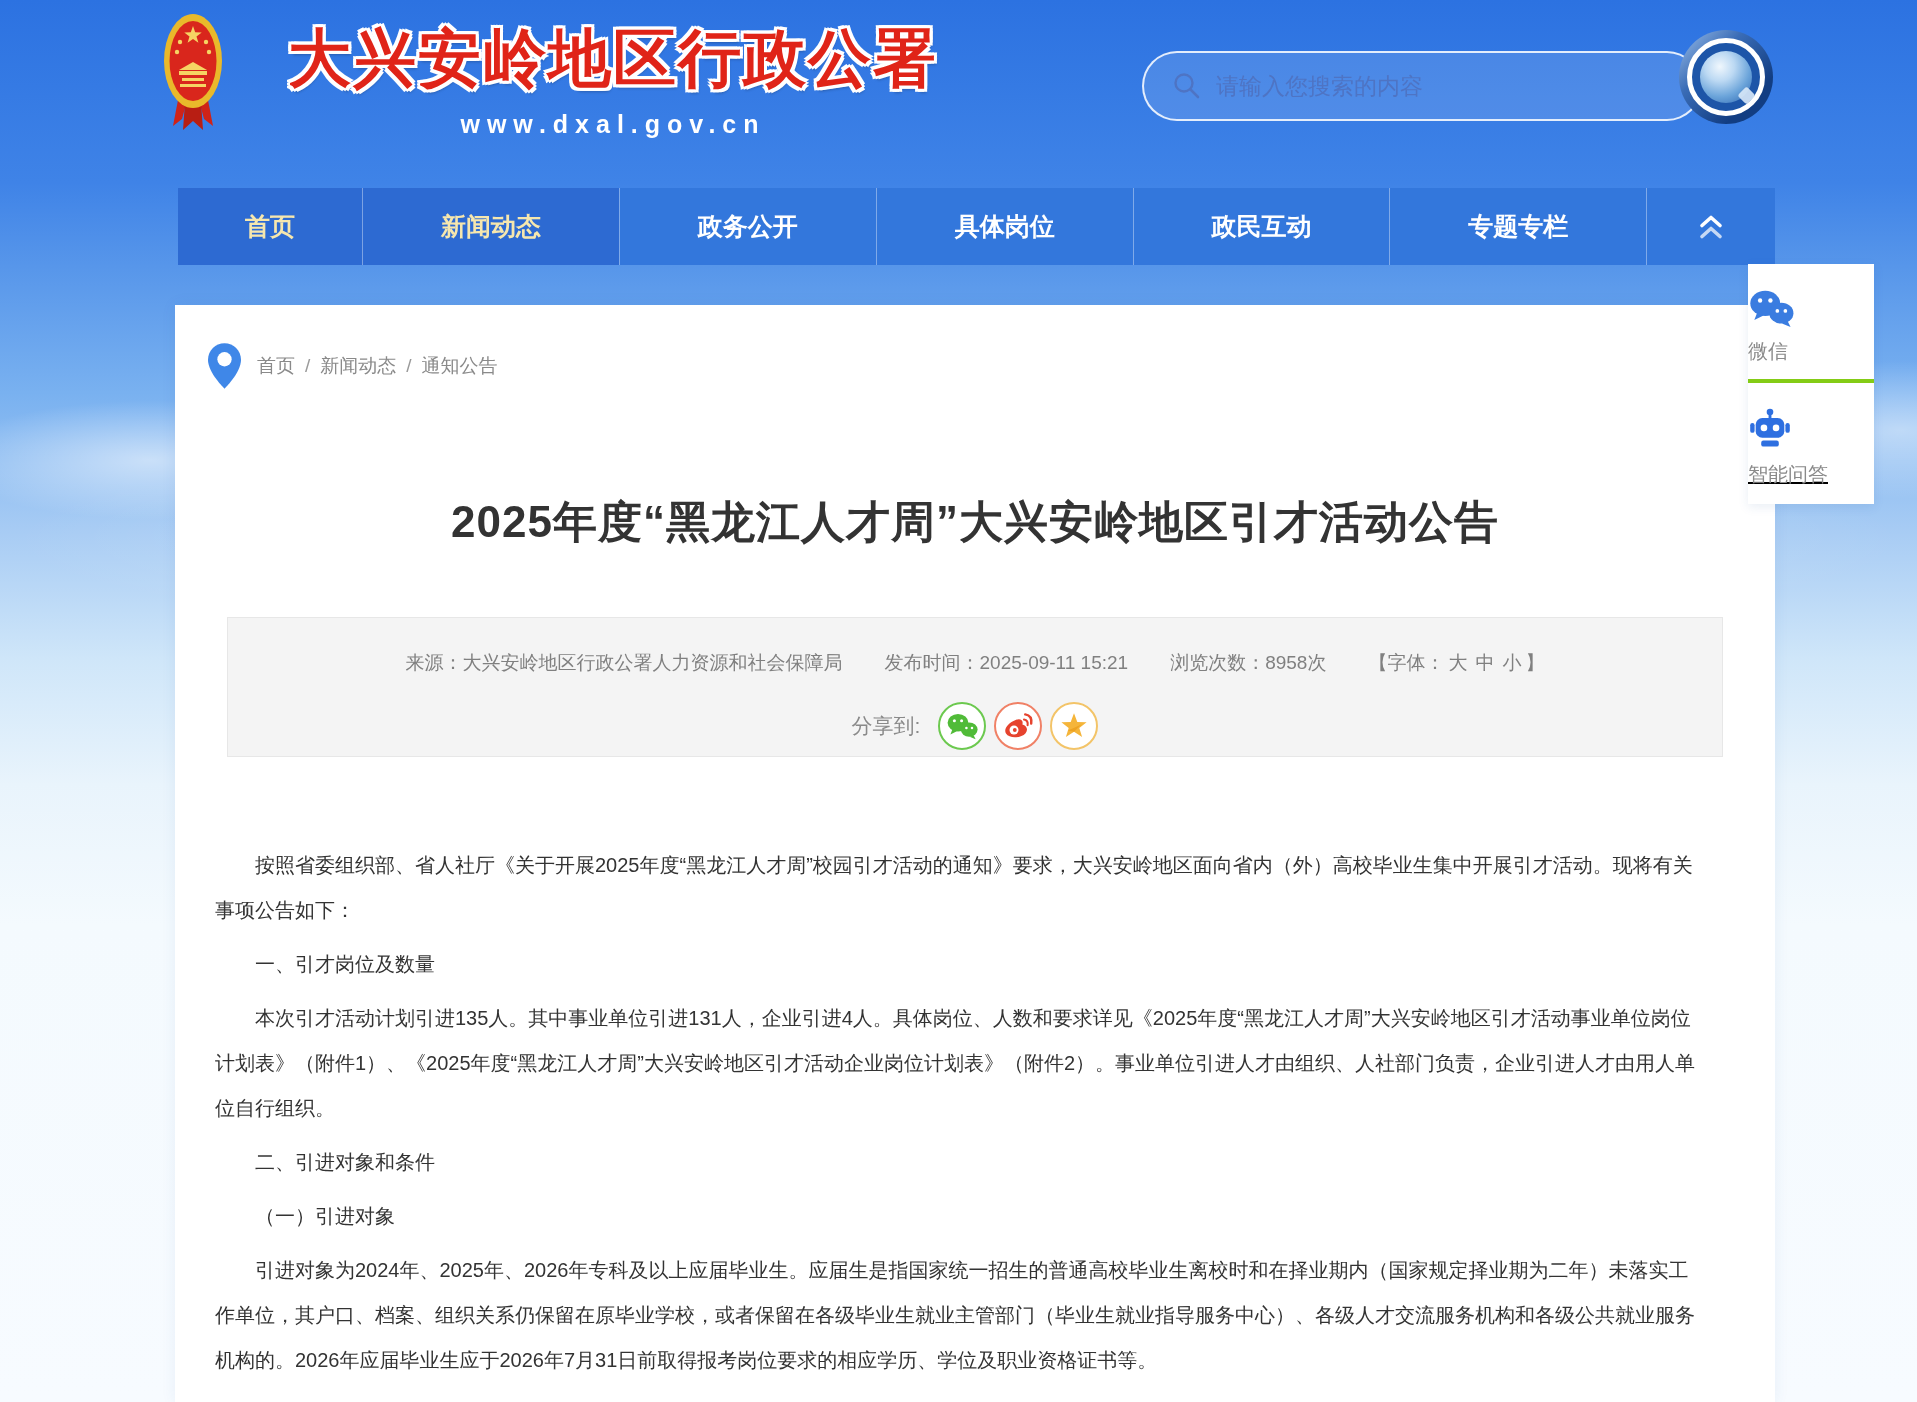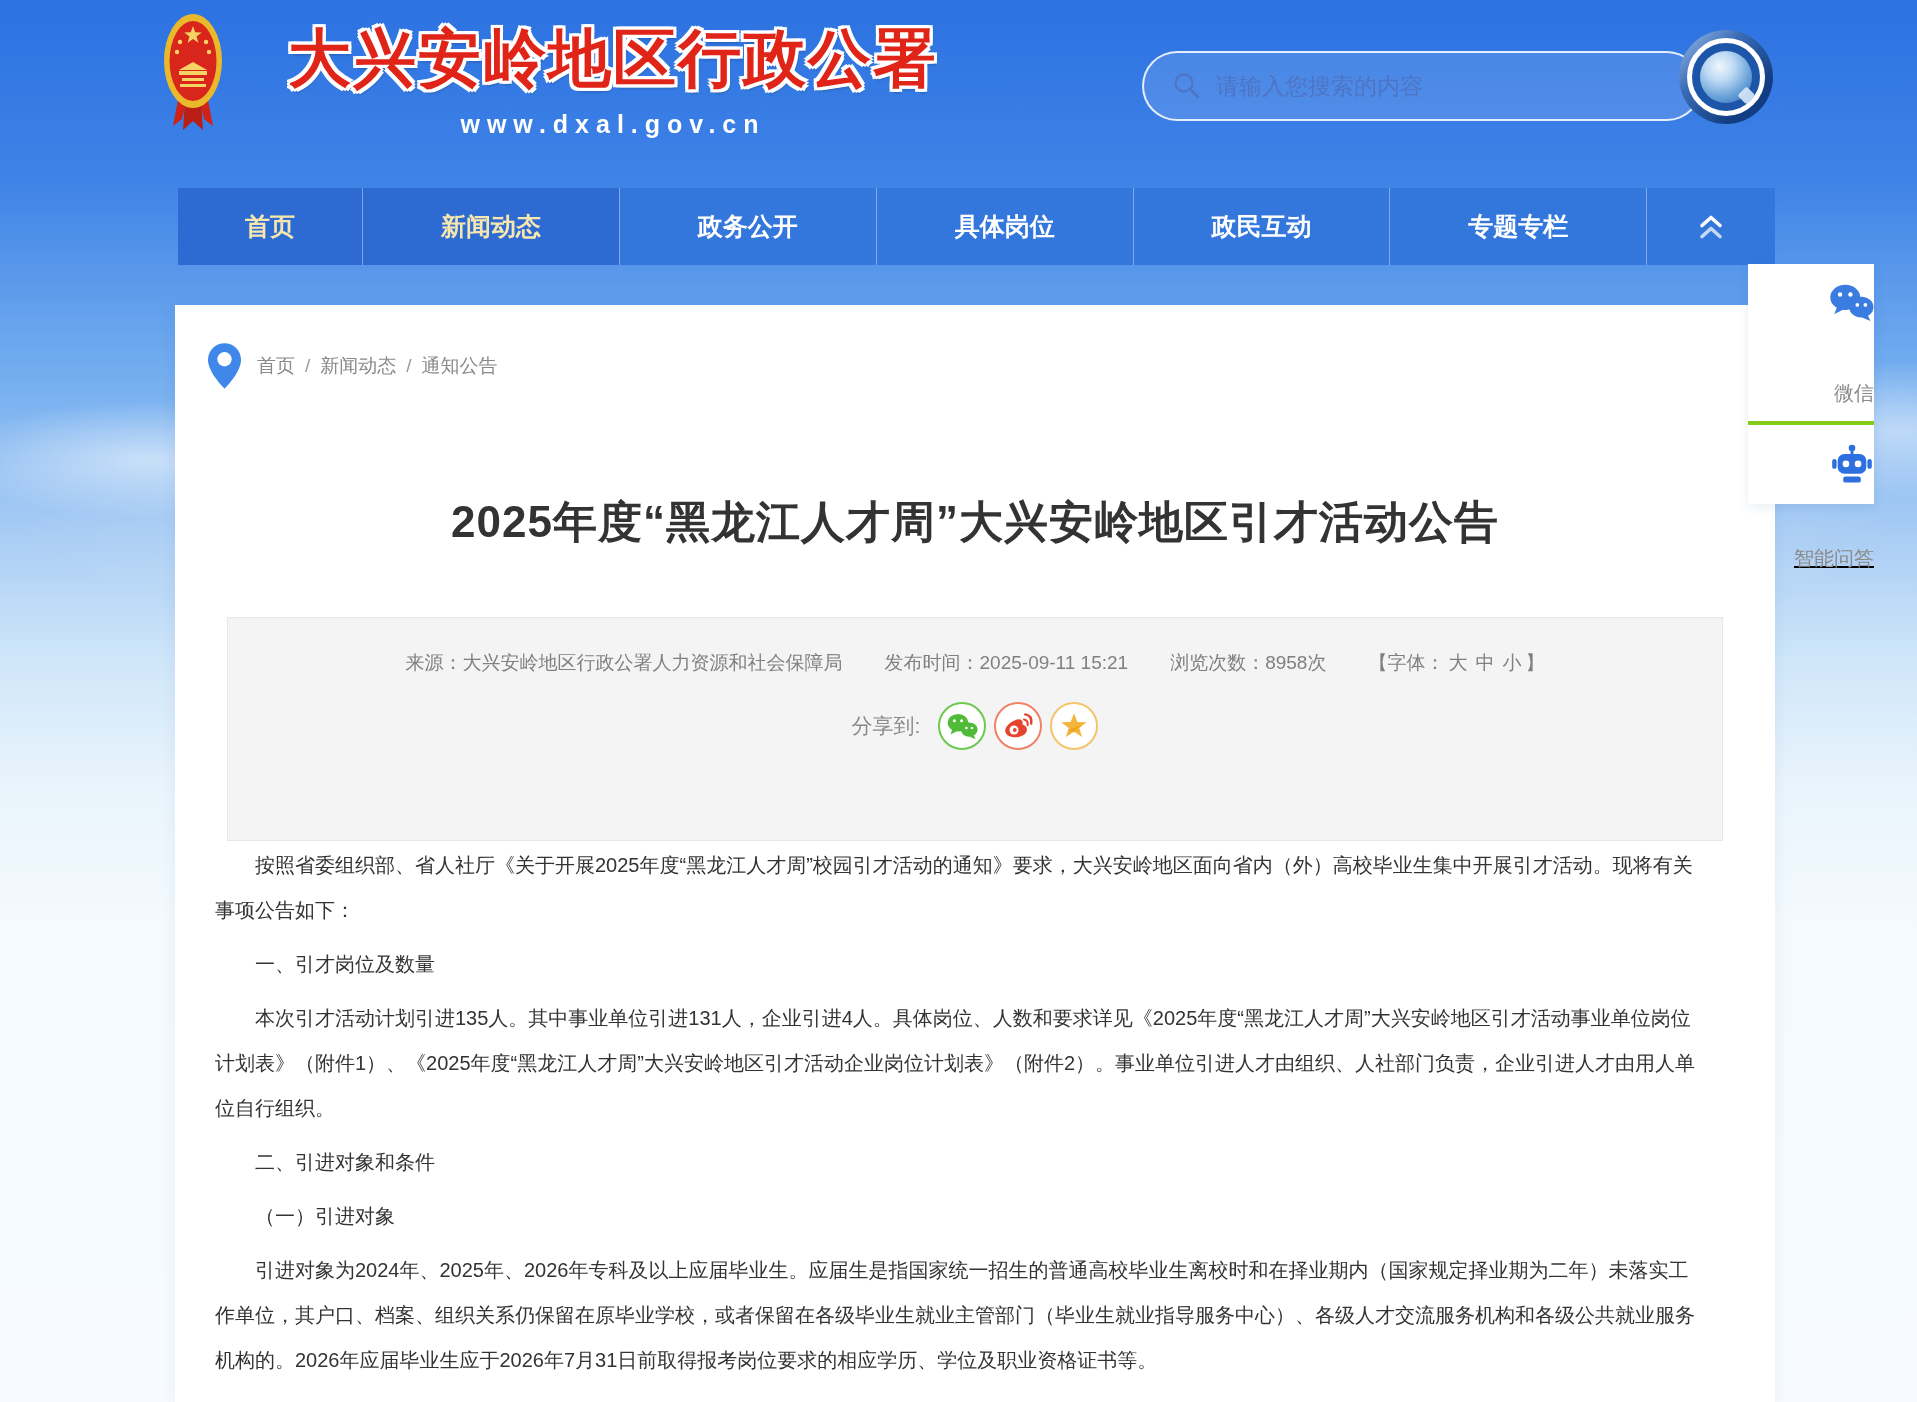--- a/index.html
+++ b/index.html
@@ -77,21 +77,21 @@
   .breadcrumb .crumbs { font-size:19px; color:#8a8a8a; display:flex; gap:10px; align-items:center; }
   .breadcrumb .crumb { cursor:pointer; }
   .breadcrumb .sep { color:#9a9a9a; }
 
   .article-title {
     position:absolute; left:0; top:188px; width:100%; text-align:center;
     font-size:44px; font-weight:bold; color:#333; letter-spacing:1px;
   }
 
   .meta-box {
-    position:absolute; left:52px; top:312px; width:1496px; height:224px;
+    position:absolute; left:52px; top:312px; width:1496px; height:140px;
     background:#f4f4f4; border:1px solid #e7e7e7;
   }
   .meta-row {
     margin-top:32px; display:flex; justify-content:center; gap:42px;
     font-size:19px; color:#808080; align-items:center;
   }
   .meta-row .fontsize span.fs { cursor:pointer; margin:0 4px; }
   .share-row { margin-top:26px; display:flex; justify-content:center; align-items:center; gap:8px; }
   .share-label { font-size:21px; color:#8a8a8a; margin-right:10px; }
   .share-btn {
@@ -108,21 +108,21 @@
   }
   .article-body p { text-indent:2em; margin-bottom:9px; }
   .article-body p.bold { font-weight:normal; margin-top:4px; }
 
   
   .tools {
     position:absolute; left:1748px; top:264px; width:126px; height:240px;
     background:#ffffff; box-shadow:0 3px 10px rgba(40,90,160,.10);
     display:flex; flex-direction:column; align-items:center;
   }
-  .tool-item { width:100%; padding:18px 0 14px; display:flex; flex-direction:column; align-items:flex-end; cursor:pointer;gap:48px; }
+  .tool-item { width:100%; padding:24px 0 14px; display:flex; flex-direction:column; align-items:flex-start; cursor:pointer; }
   .tool-item + .tool-item { border-top:4px solid #84cc16;text-decoration:underline; }
   .tool-item .tool-label { margin-top:10px; font-size:20px; color:#8a8a8a; white-space:nowrap; }
 </style>
 </head>
 <body>
 
 <div class="cloud band"></div>
 <div class="cloud c1"></div>
 <div class="cloud c2"></div>
 <div class="cloud c3"></div>

